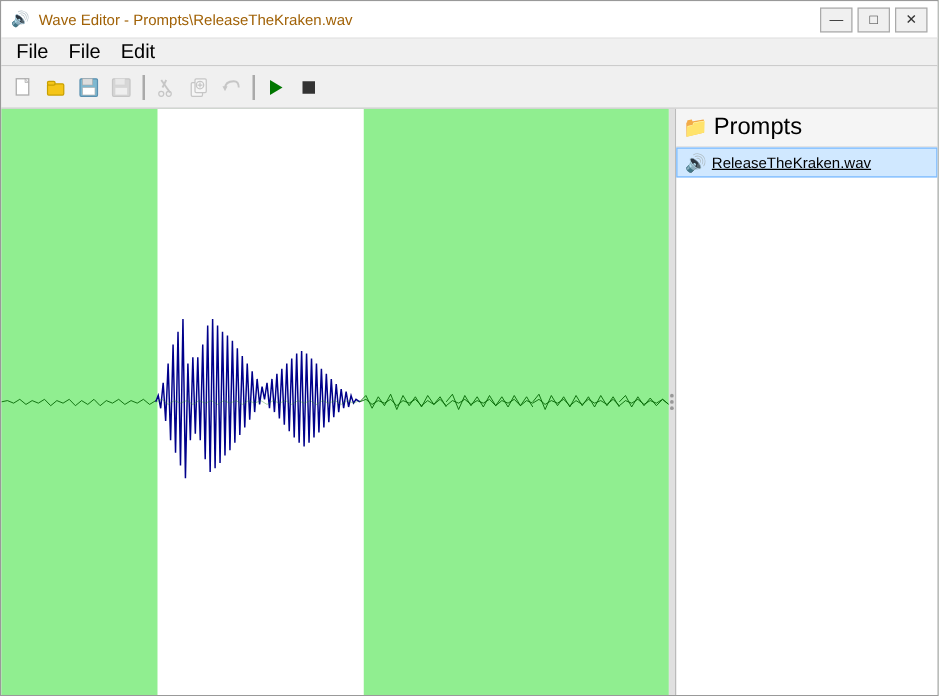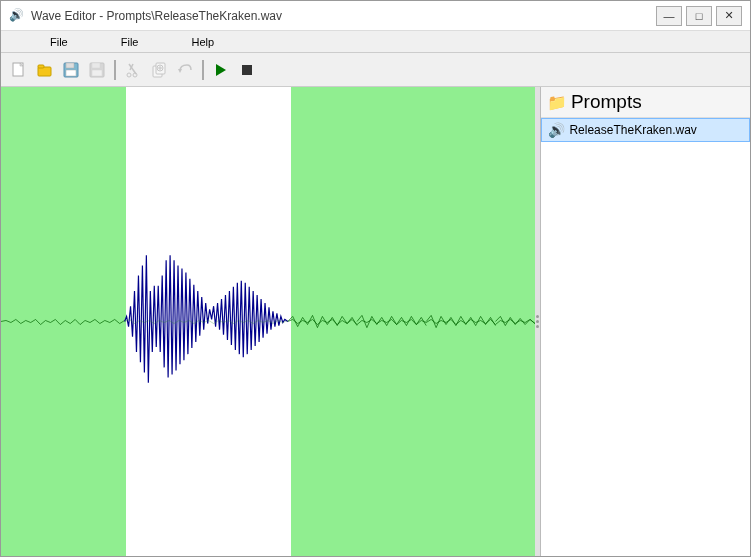--- a/index.html
+++ b/index.html
@@ -32,21 +32,21 @@
       display: flex;
       align-items: center;
       gap: 6px;
     }
     .title-icon {
       width: 16px;
       height: 16px;
     }
     .title-text {
       font-size: 12px;
-      color: #404040;
+      color: #a16207;
     }
     .title-controls {
       display: flex;
       gap: 4px;
     }
     .title-btn {
       width: 26px;
       height: 20px;
       background: #f0f0f0;
       border: 1px solid #aaa;
@@ -61,23 +61,22 @@
       background: #f0f0f0;
       height: 22px;
       display: flex;
       align-items: center;
       padding: 0 4px;
       border-bottom: 1px solid #ccc;
     }
     .menu-item {
       padding: 2px 8px;
       cursor: pointer;
-      font-size: 11px;
+      font-size: 16px;
       color: #000;
-      margin-left: 37px;
     }
     .toolbar {
       background: #f0f0f0;
       height: 34px;
       display: flex;
       align-items: center;
       padding: 0 6px;
       gap: 2px;
       border-bottom: 1px solid #ccc;
     }
@@ -149,21 +148,21 @@
     .file-item {
       display: flex;
       align-items: center;
       padding: 3px 6px;
       gap: 4px;
       cursor: pointer;
       background: #d0e8ff;
       border: 1px solid #7abaff;
     }
     .file-icon { font-size: 14px; }
-    .file-name { font-size: 12px; }
+    .file-name { font-size: 12px; text-decoration: underline; }
     .panel-splitter {
       width: 5px;
       background: #e0e0e0;
       cursor: ew-resize;
       display: flex;
       align-items: center;
       justify-content: center;
       flex-direction: column;
       gap: 2px;
     }
@@ -187,21 +186,21 @@
     <div class="title-controls">
       <button class="title-btn">—</button>
       <button class="title-btn">□</button>
       <button class="title-btn close">✕</button>
     </div>
   </div>
 
   <div class="menu-bar">
     <span class="menu-item">File</span>
     <span class="menu-item">File</span>
-    <span class="menu-item">Help</span>
+    <span class="menu-item">Edit</span>
   </div>
 
   <div class="toolbar">
     <button class="tb-btn" title="New">
       <svg width="16" height="16" viewBox="0 0 16 16">
           <rect x="2" y="1" width="10" height="13" fill="#fff" stroke="#aaa" stroke-width="1"></rect>
           <polygon points="9,1 12,4 9,4" fill="#e0e0e0" stroke="#aaa" stroke-width="0.5"></polygon>
         </svg>
     </button>
     <button class="tb-btn" title="Open">

